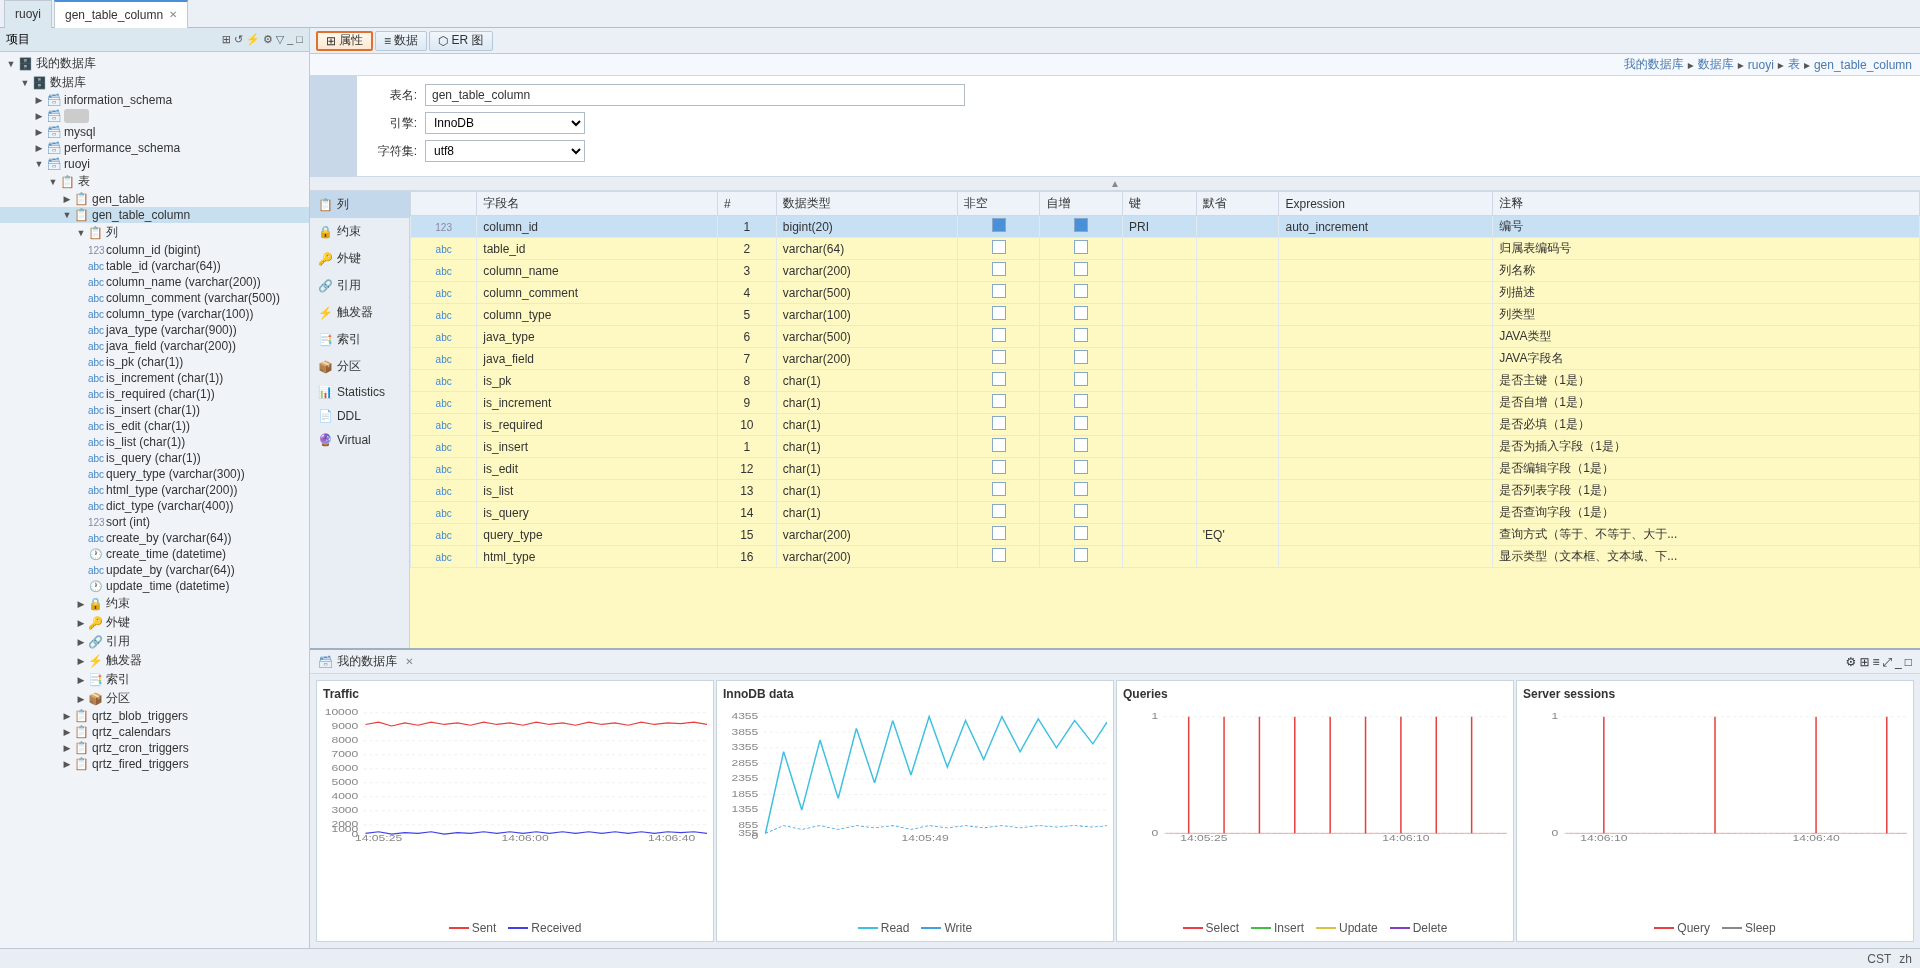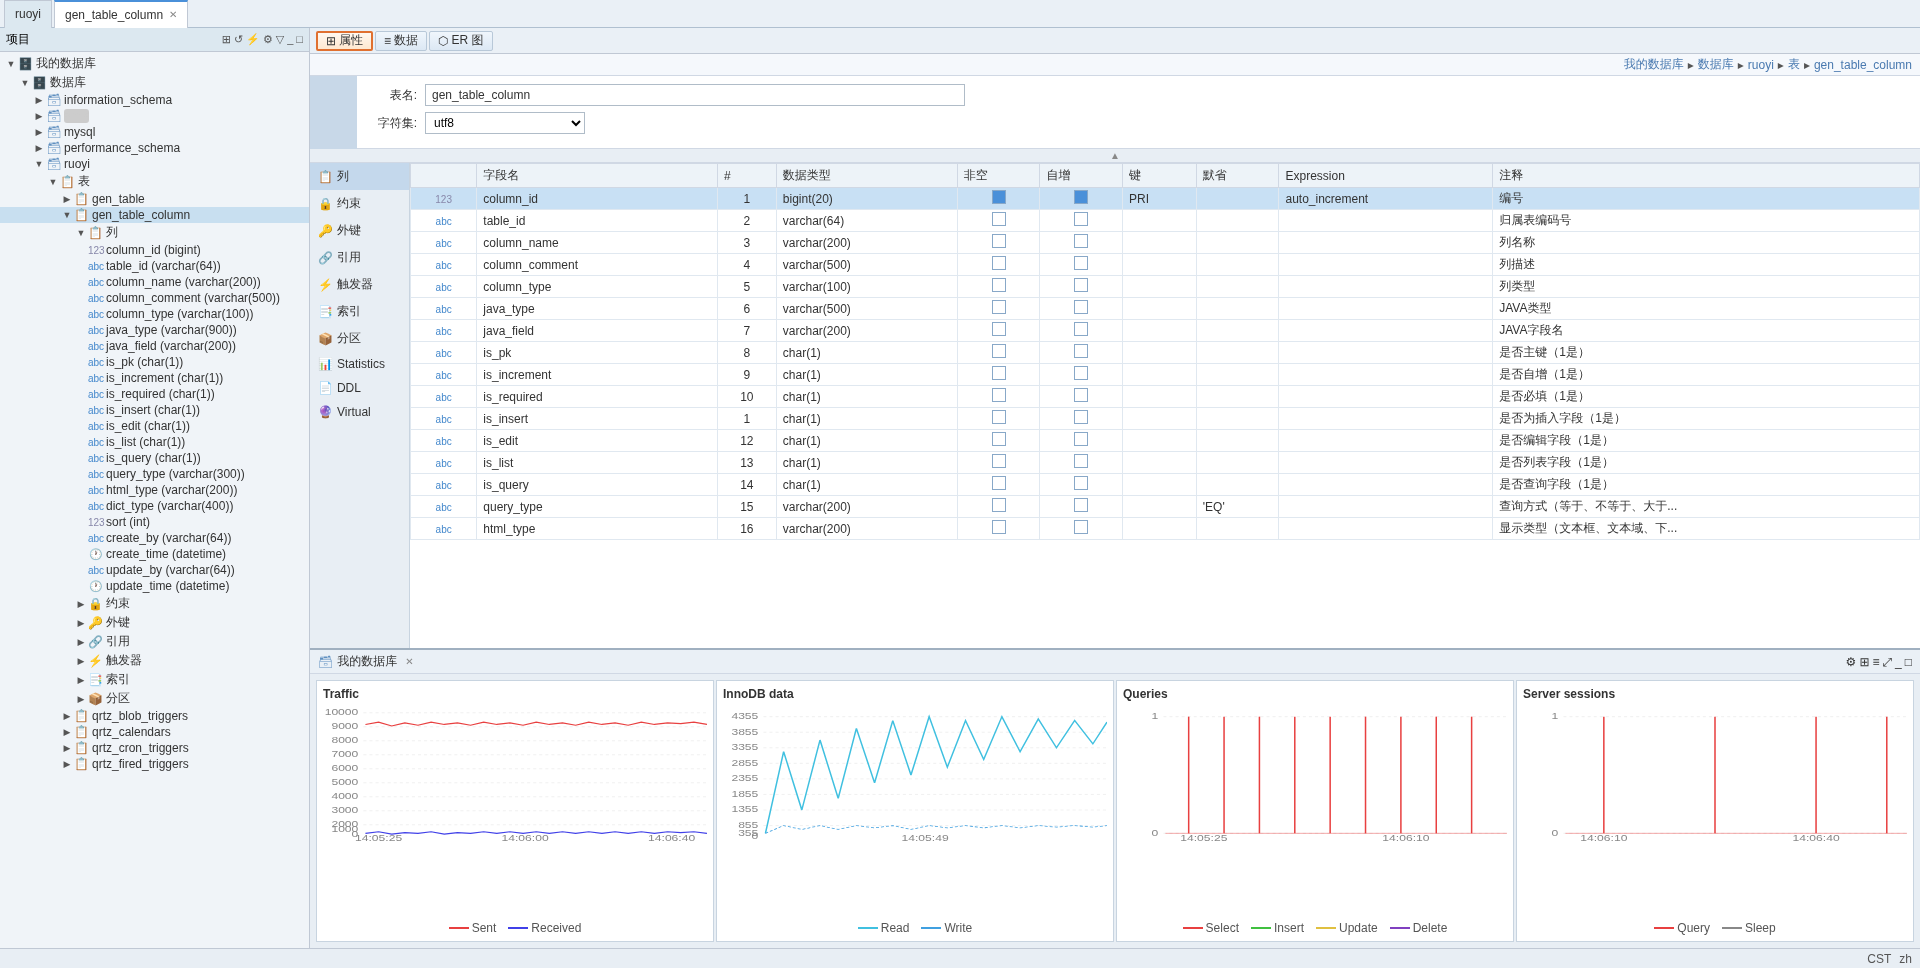--- a/index.html
+++ b/index.html
@@ -41,21 +41,21 @@
     .form-input { border: 1px solid #b0bcc8; padding: 2px 6px; font-size: 12px; color: #333; background: #fff; height: 22px; }
     .form-input-wide { width: 540px; }
     .form-select { border: 1px solid #b0bcc8; padding: 2px 4px; font-size: 12px; background: #fff; height: 22px; width: 160px; }
     .form-input-sm { width: 80px; }
 
     
     .scroll-indicator { background: #e8eef4; border-bottom: 1px solid #d0d8e4; height: 14px; display: flex; align-items: center; justify-content: center; }
     .scroll-indicator span { font-size: 10px; color: #888; }
 
     
-    .col-table-container { flex: 1; overflow: auto; background: #ffffff; }
+    .col-table-container { flex: 1; overflow: auto; background: #fef9c3; }
     .col-table { width: 100%; border-collapse: collapse; font-size: 12px; }
     .col-table th { background: #edf3f8; border: 1px solid #d0d8e4; padding: 3px 6px; font-weight: normal; color: #333; text-align: left; position: sticky; top: 0; white-space: nowrap; }
     .col-table td { border: 1px solid #e0e8f0; padding: 2px 6px; color: #333; white-space: nowrap; }
     .col-table td.center { text-align: center; }
     .checkbox-checked { width: 14px; height: 14px; border: 1px solid #88a8c8; background: #4a90d9; display: inline-block; }
     .checkbox-unchecked { width: 14px; height: 14px; border: 1px solid #88a8c8; background: #fff; display: inline-block; }
 
     
     .status-bar { background: #e8eef4; border-top: 1px solid #c0c8d4; height: 20px; display: flex; align-items: center; padding: 0 8px; justify-content: flex-end; gap: 8px; font-size: 11px; color: #555; }
 
@@ -341,20 +341,26 @@
         <span>▸</span>
         <span style="color:#4a7ab0">表</span>
         <span>▸</span>
         <span style="color:#4a7ab0">gen_table_column</span>
       </div>
 
       <div class="table-editor">
         <div class="form-row">
           <span class="form-label">表名:</span>
           <input class="form-input form-input-wide" value="gen_table_column" style="">
+        </div>
+        <div class="form-row">
+          <span class="form-label">引擎:</span>
+          <select class="form-select">
+            <option>InnoDB</option>
+          </select>
         </div>
         <div class="form-row">
           <span class="form-label">字符集:</span>
           <select class="form-select">
             <option>utf8</option>
           </select>
         </div>
       </div>
 
       <div class="scroll-indicator">

